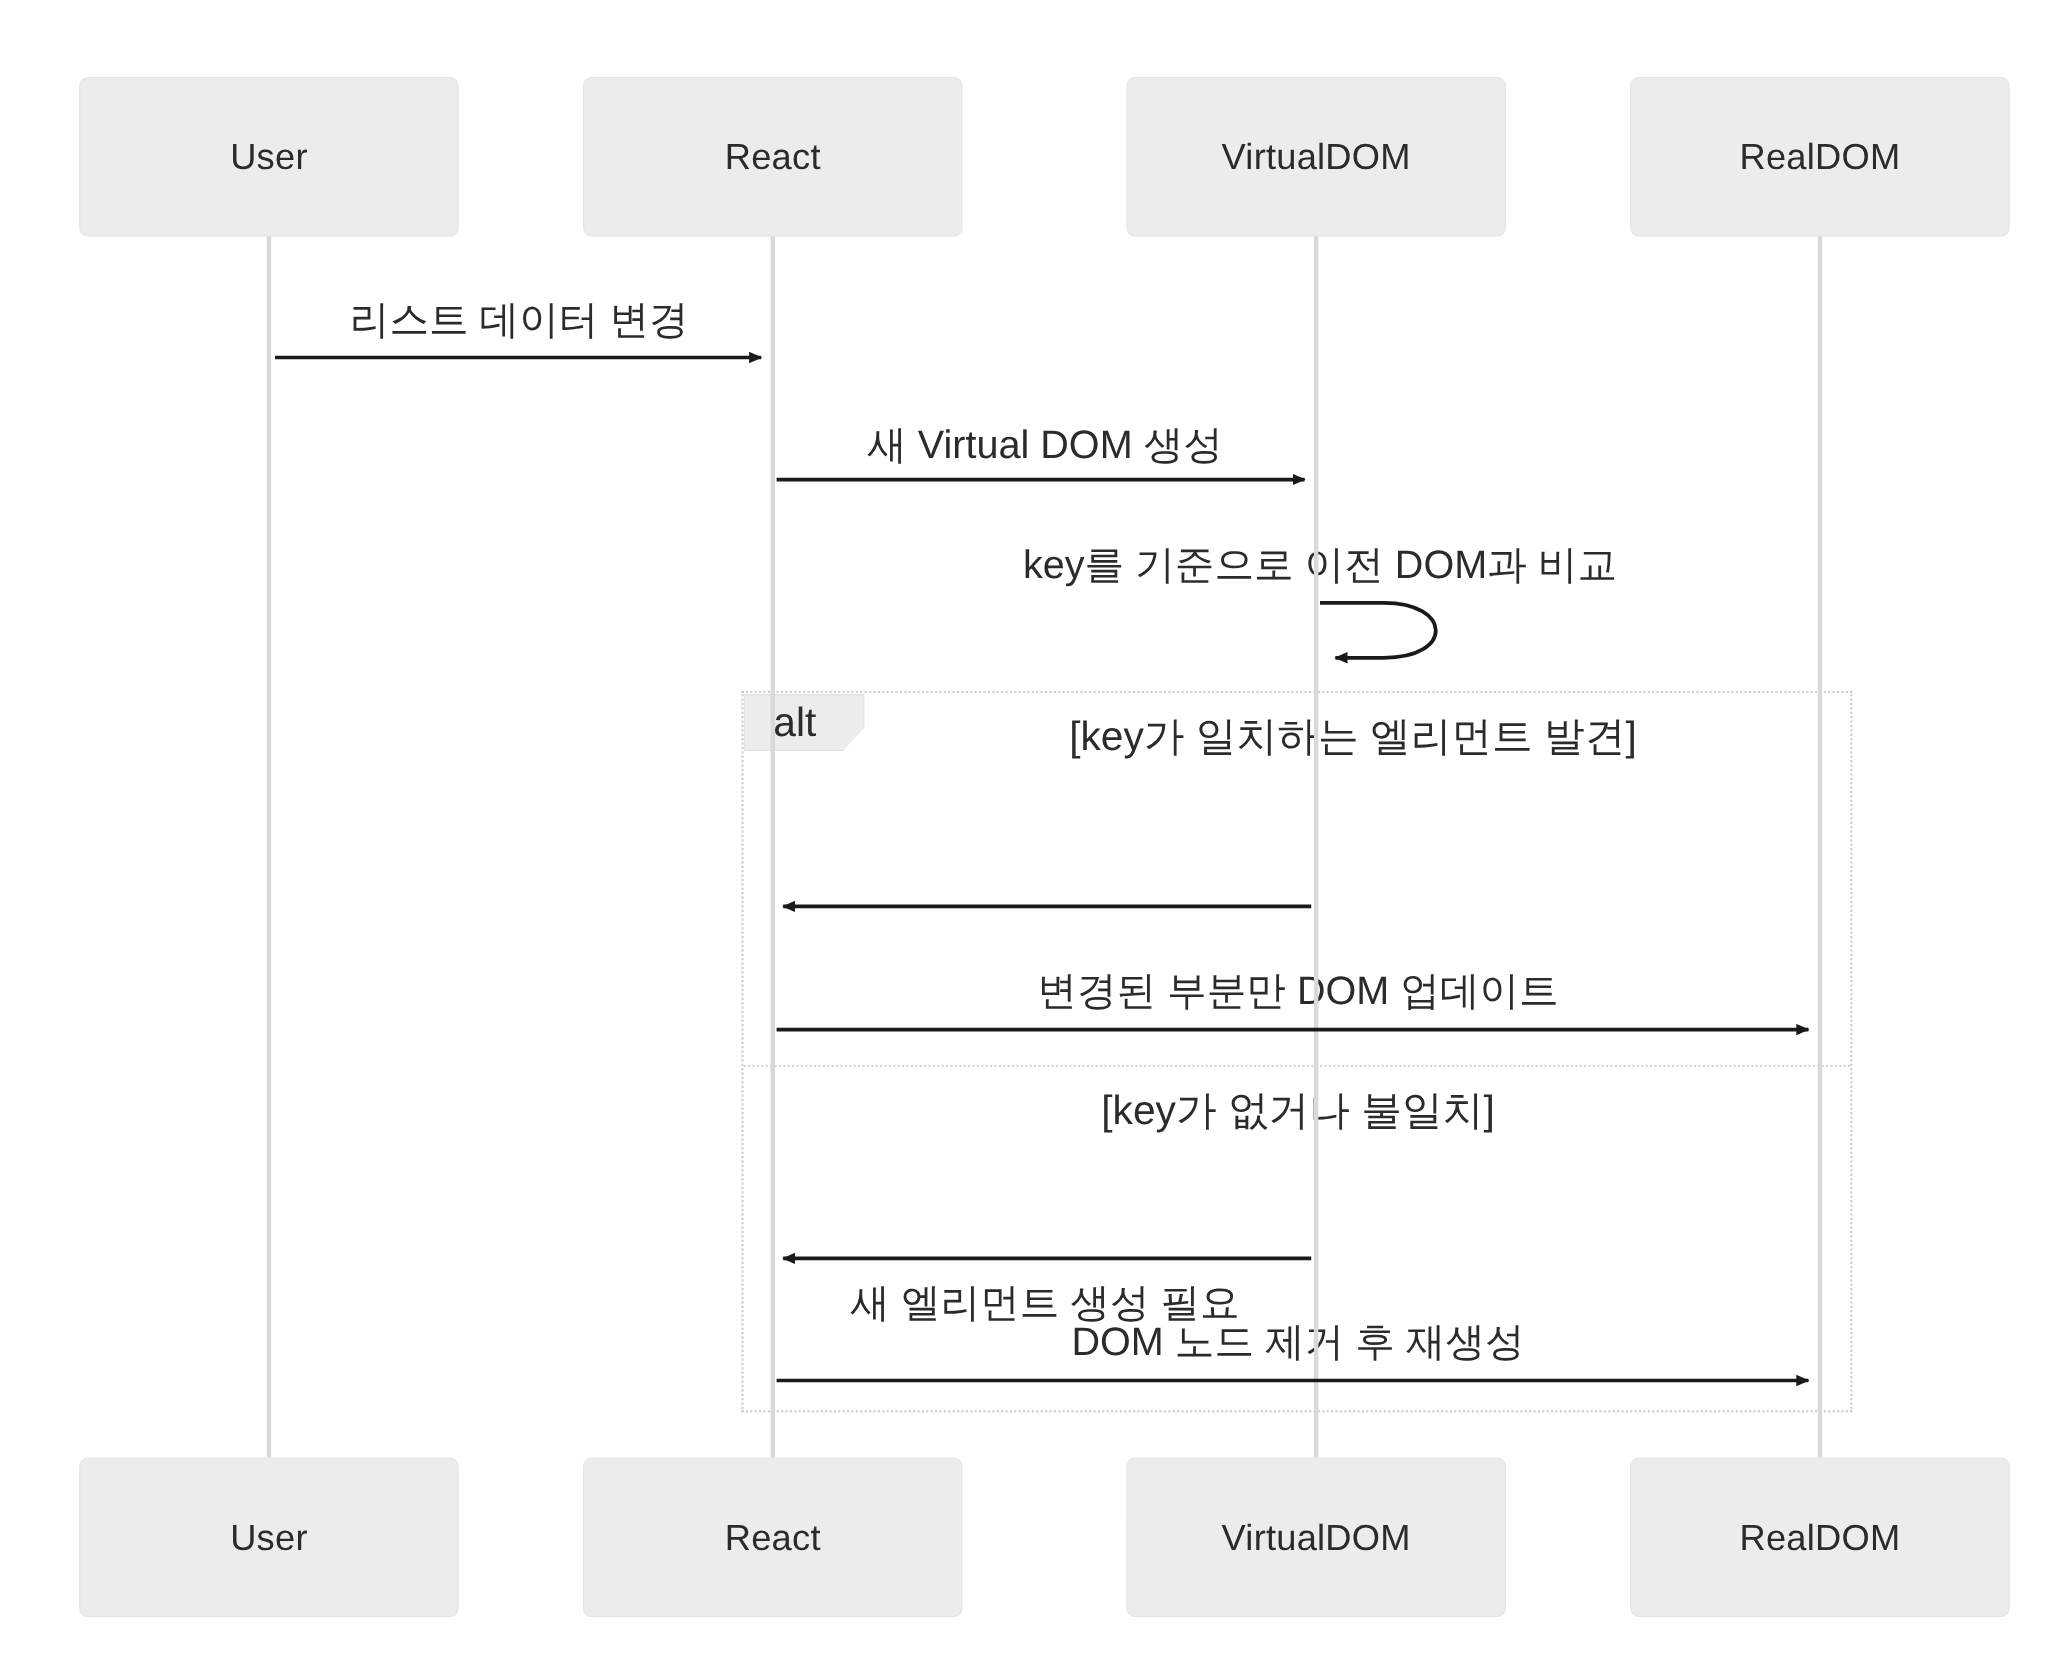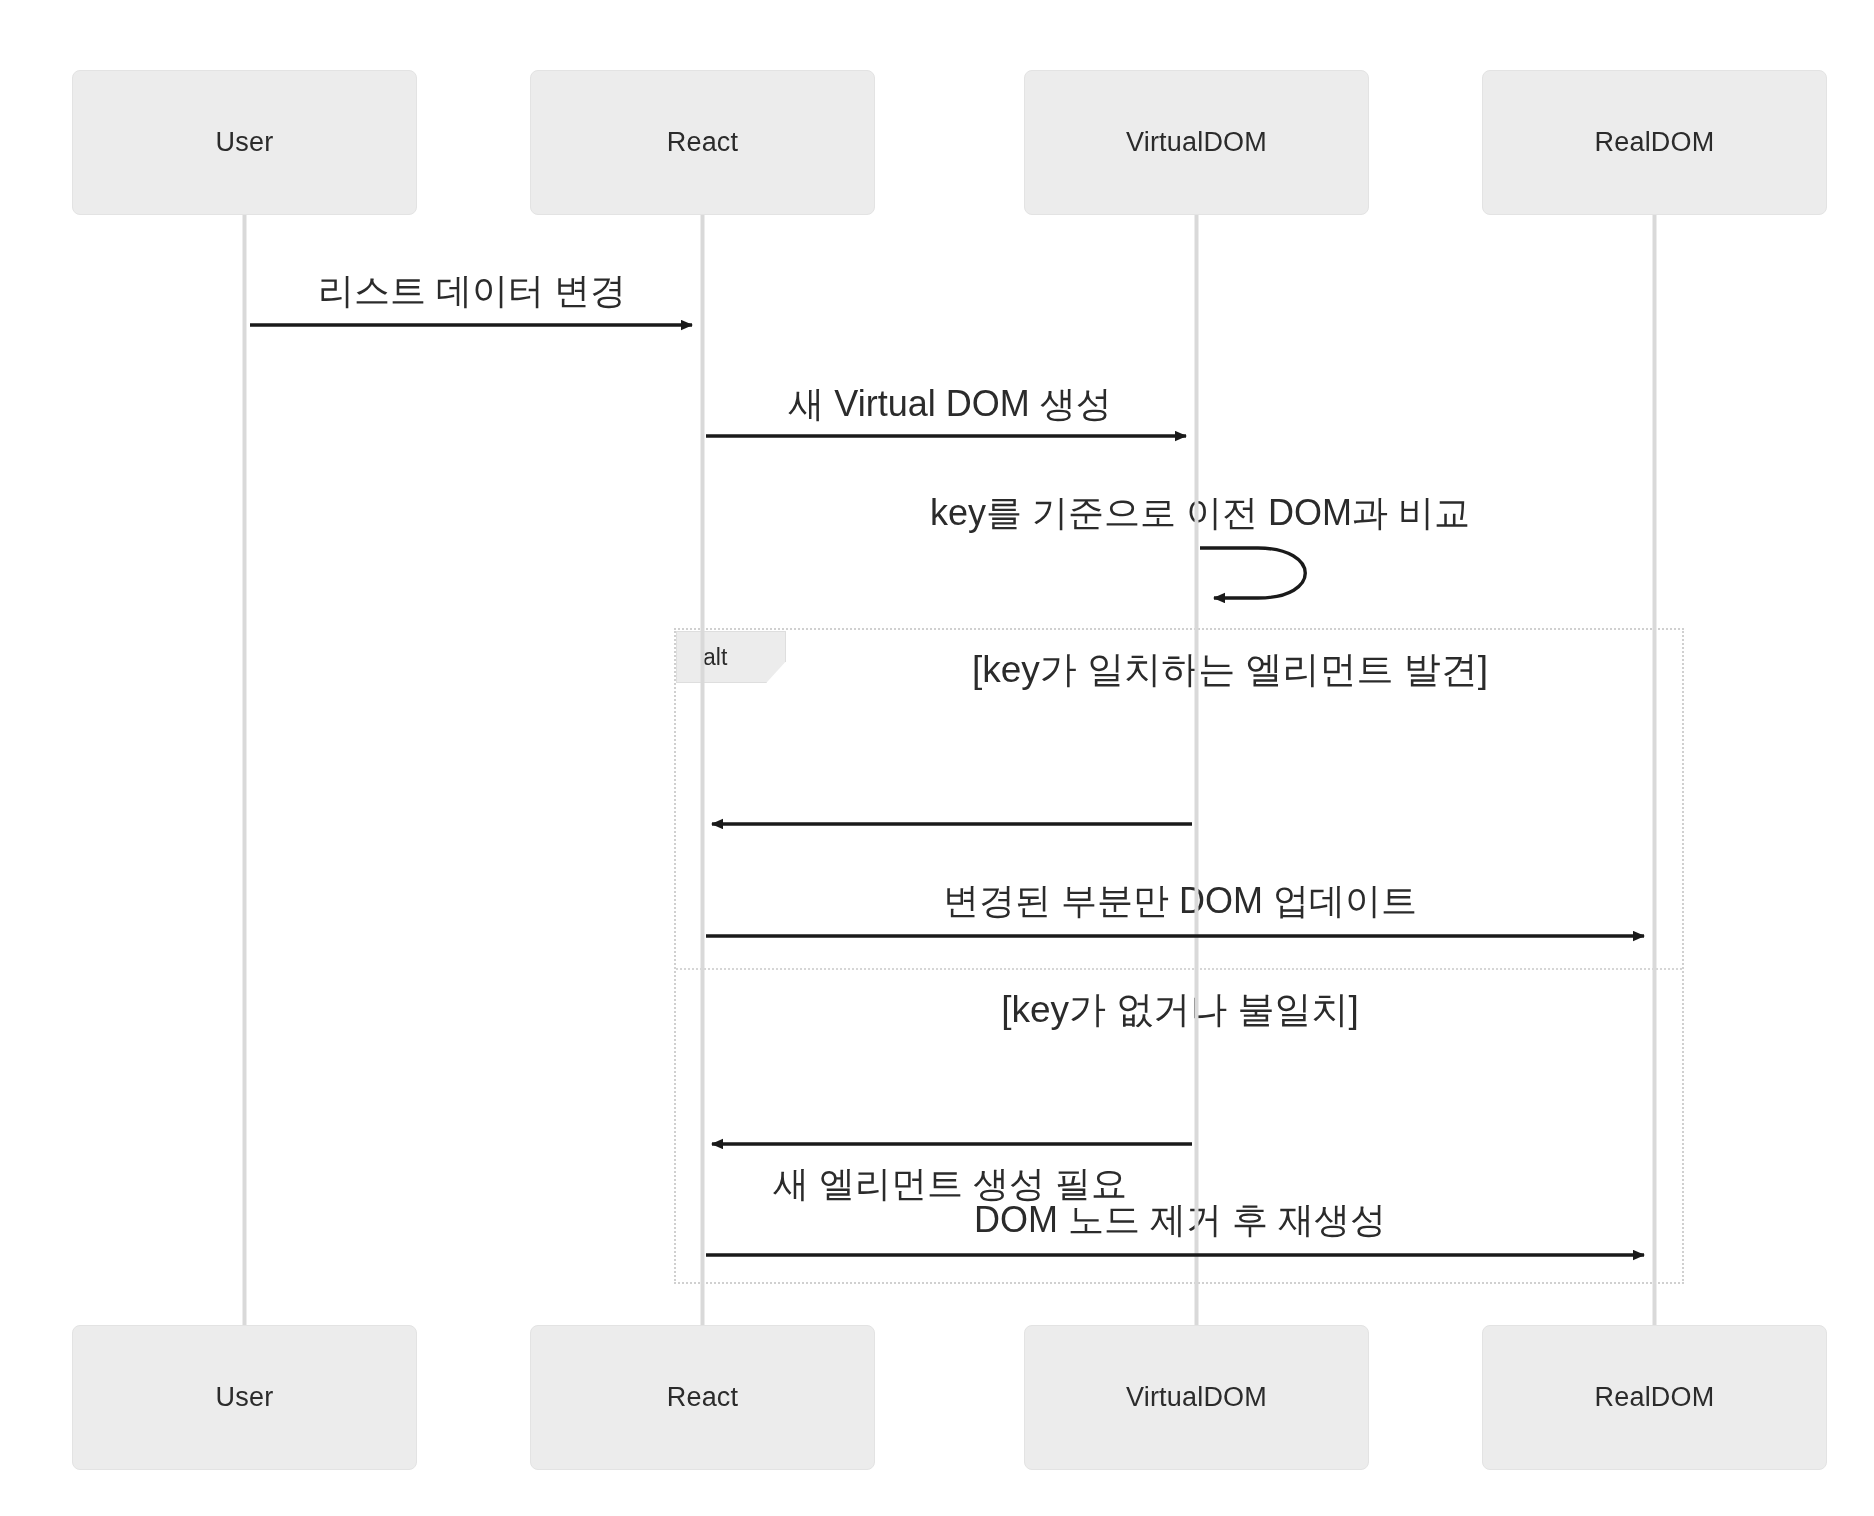--- a/index.html
+++ b/index.html
@@ -29,21 +29,21 @@
     position: absolute;
     box-sizing: border-box;
     background: #ececec;
     border: 1px solid #e3e3e3;
     border-radius: 8px;
     display: flex;
     align-items: center;
     justify-content: center;
   }
   .participant-label {
-    font-size: 27px;
+    font-size: 33px;
     color: #2b2b2b;
     letter-spacing: 0.2px;
     font-weight: 400;
   }
   .msg-label {
     position: absolute;
     font-size: 36px;
     color: #2b2b2b;
     white-space: nowrap;
     transform: translateX(-50%);
@@ -58,21 +58,21 @@
   }
   .alt-tag {
     position: absolute;
     box-sizing: border-box;
     background: #ececec;
     border: 1px solid #dedede;
     display: flex;
     align-items: center;
     justify-content: flex-start;
     padding-left: 26px;
-    font-size: 23px;
+    font-size: 37px;
     color: #2b2b2b;
     
     clip-path: polygon(0 0, 100% 0, 100% 58%, 82% 100%, 0 100%);
   }
   .alt-cond {
     position: absolute;
     font-size: 37px;
     color: #2b2b2b;
     white-space: nowrap;
     transform: translateX(-50%);

